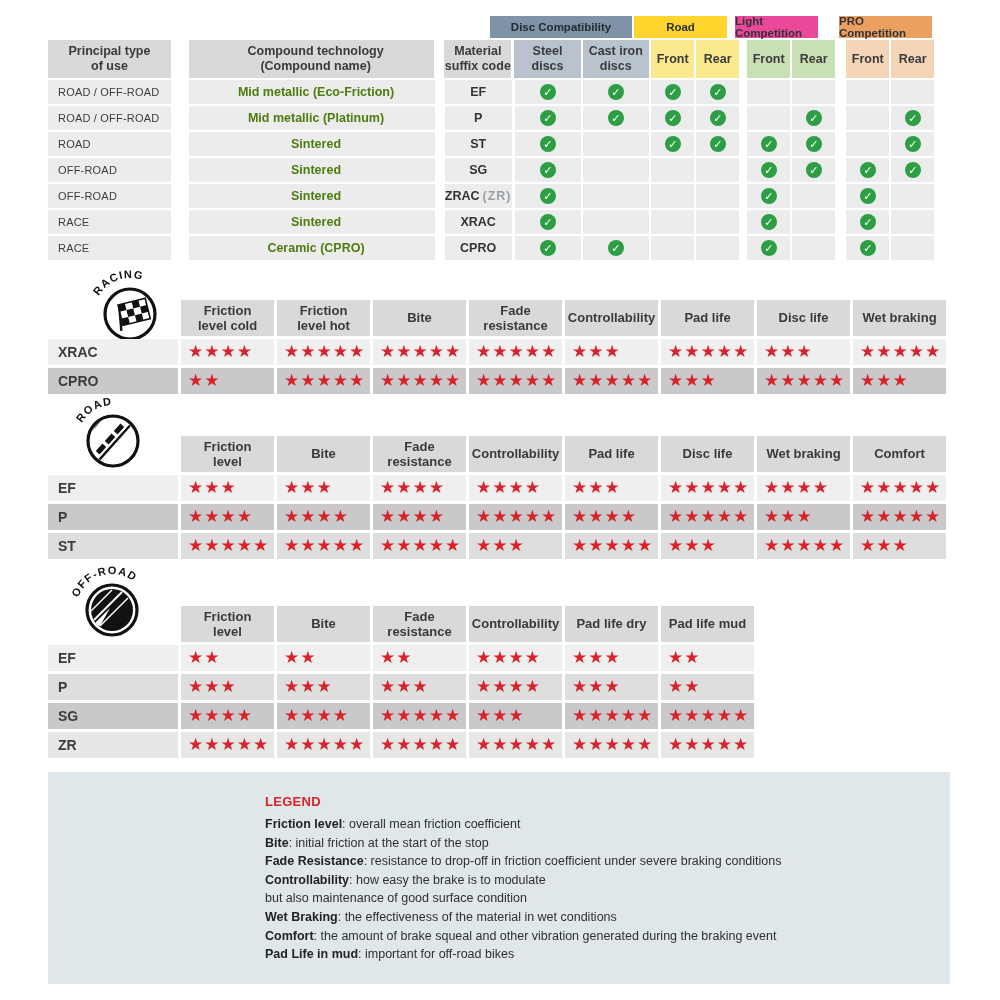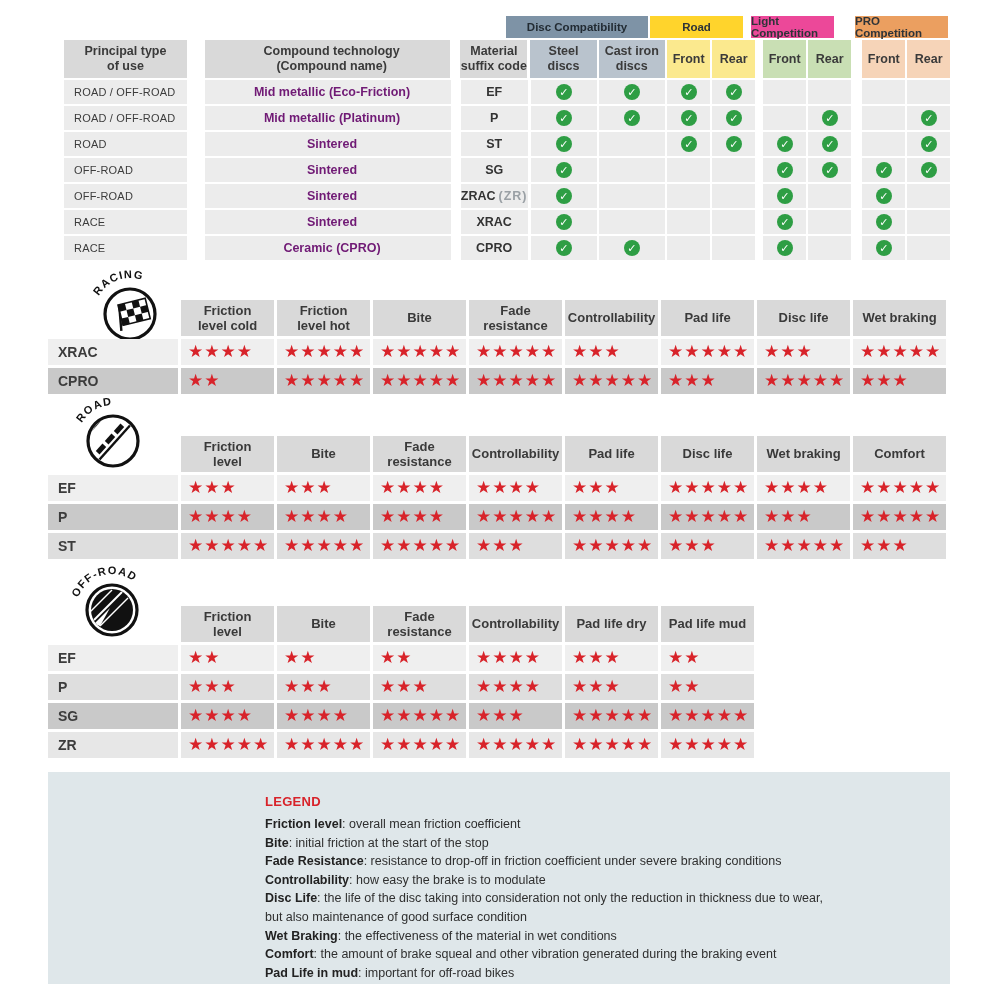--- a/index.html
+++ b/index.html
@@ -4,21 +4,21 @@
 <style>
   html,body{margin:0;padding:0;background:#fff;}
   .canvas{position:relative;width:1000px;height:1000px;background:#fff;
           font-family:"Liberation Sans","DejaVu Sans",sans-serif;color:#333;overflow:hidden;}
 
   
   .row{display:flex;align-items:stretch;}
   .cell{display:flex;align-items:center;justify-content:center;background:#ececec;}
 
   
-  .compat{position:absolute;left:64px;top:16px;width:886px;}
+  .compat{position:absolute;left:48px;top:16px;width:886px;}
   .gh{position:absolute;top:0;height:22px;display:flex;align-items:center;justify-content:center;
       font-size:11.5px;font-weight:bold;color:#2e3338;}
   .gh-disc{left:442px;width:142px;background:#7e93a6;color:#222b33;}
   .gh-road{left:586px;width:93px;background:#ffd42c;}
   .gh-light{left:687px;width:83px;background:#ec4899;}
   .gh-pro{left:791px;width:93px;background:#eb9f60;}
 
   .subheader{margin-top:24px;height:38px;}
   .subheader .cell{font-size:12.5px;font-weight:bold;color:#3a3a3a;background:#d9d9d9;
                    text-align:center;line-height:1.18;white-space:pre-line;}
@@ -35,21 +35,21 @@
   .c-f1{width:46px;margin-left:2px;}
   .c-r1{width:45px;margin-left:2px;}
   .c-f2{width:46px;margin-left:8px;}
   .c-r2{width:45px;margin-left:2px;}
   .c-f3{width:46px;margin-left:11px;}
   .c-r3{width:45px;margin-left:2px;}
 
   .compat-row{height:24px;margin-top:2px;}
   .compat-row .use{justify-content:flex-start;padding-left:10px;font-size:11px;font-weight:normal;
                    letter-spacing:.2px;color:#3c3c3c;box-sizing:border-box;}
-  .compat-row .comp{font-size:12.5px;font-weight:bold;color:#701a75;}
+  .compat-row .comp{font-size:12.5px;font-weight:bold;color:#4d7c0f;}
   .compat-row .suf{font-size:12.5px;font-weight:bold;color:#333;}
   .sufnote{color:#9aa0a5;margin-left:3px;letter-spacing:1px;}
   .check{width:16px;height:16px;border-radius:50%;background:#2e9e44;color:#fff;
          display:flex;align-items:center;justify-content:center;font-size:11px;font-weight:bold;}
 
   
   .rt{position:absolute;left:48px;}
   #rt-racing{top:300px;}
   #rt-road{top:436px;}
   #rt-offroad{top:606px;}
@@ -458,21 +458,20 @@
     </section>
 
   <section class="legend">
     <div class="legend-body">
       <div class="leg-title">LEGEND</div>
       <div id="legend-items">
           <div class="leg-line"><b>Friction level</b>: overall mean friction coefficient</div>
           <div class="leg-line"><b>Bite</b>: initial friction at the start of the stop</div>
           <div class="leg-line"><b>Fade Resistance</b>: resistance to drop-off in friction coefficient under severe braking conditions</div>
           <div class="leg-line"><b>Controllability</b>: how easy the brake is to modulate</div>
-          <div class="leg-line"><b>Disc Life</b>: the life of the disc taking into consideration not only the reduction in thickness due to wear,</div>
           <div class="leg-line">but also maintenance of good surface condition</div>
           <div class="leg-line"><b>Wet Braking</b>: the effectiveness of the material in wet conditions</div>
           <div class="leg-line"><b>Comfort</b>: the amount of brake squeal and other vibration generated during the braking event</div>
           <div class="leg-line"><b>Pad Life in mud</b>: important for off-road bikes</div>
         </div>
     </div>
   </section>
 
 </div>
 

